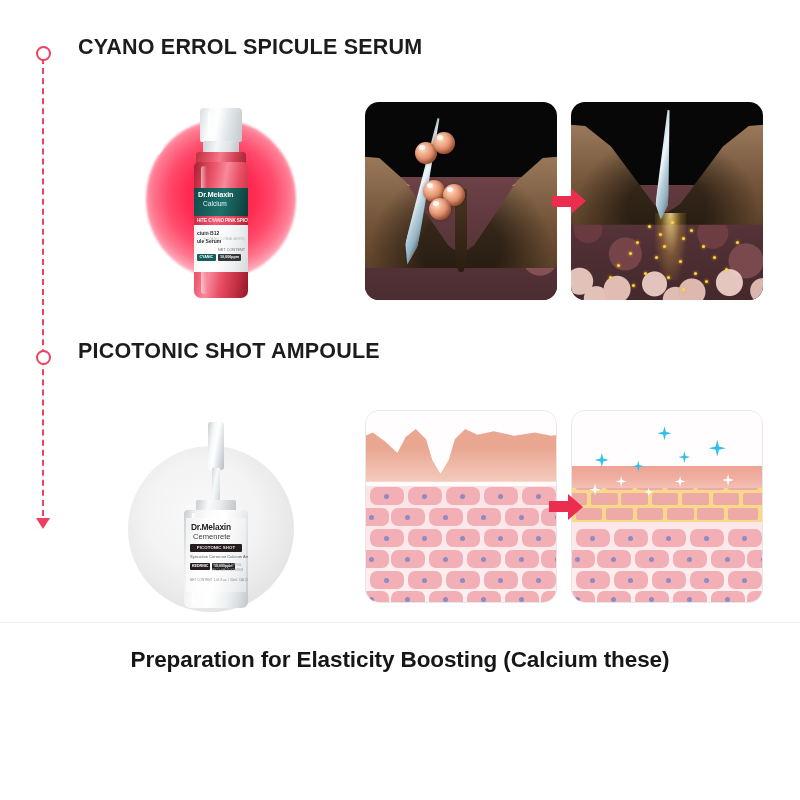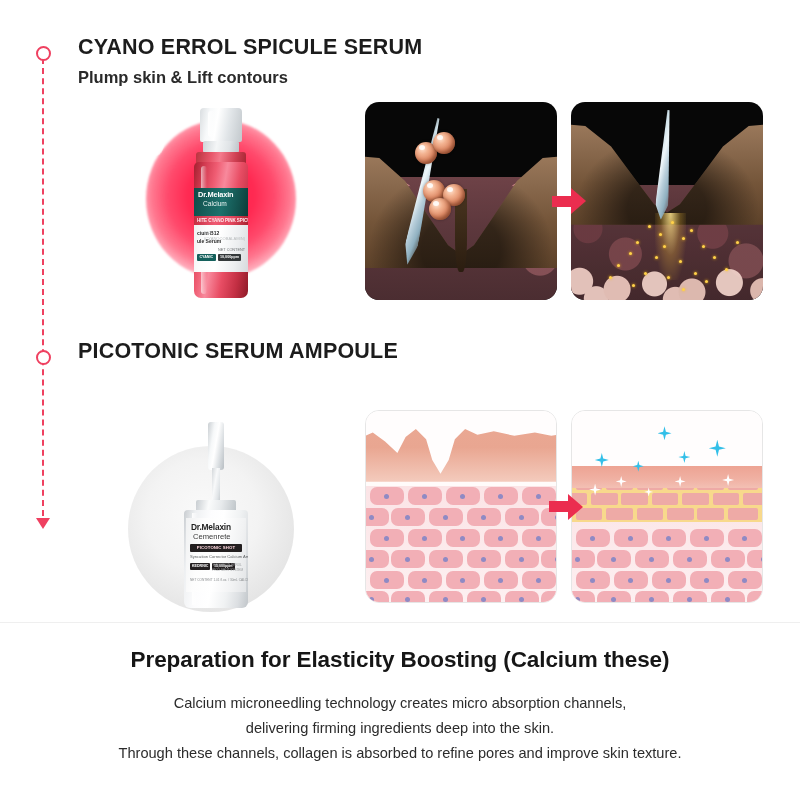--- a/index.html
+++ b/index.html
@@ -391,21 +391,20 @@
 
 <div id="timeline">
   <div class="rail"></div>
   <div class="node n1"></div>
   <div class="node n2"></div>
   <div class="arrow"></div>
 </div>
 
 <div class="section s1">
   <div class="sec-title">CYANO ERROL SPICULE SERUM</div>
-  <div class="sec-sub">Plump skin &amp; Lift contours</div>
 </div>
 
 <div class="product-wrap p1">
   <div class="glow-pink"></div>
   <div class="bottle1">
     <div class="b1-cap"></div>
     <div class="b1-neck"></div>
     <div class="b1-collar"></div>
     <div class="b1-body">
       <div class="b1-label">
@@ -492,21 +491,21 @@
         <i style="left:48%;top:72%"></i>
           <i style="left:70%;top:90%"></i>
         <i style="left:32%;top:92%"></i>
           <i style="left:58%;top:94%"></i>
       </div>
     </div>
   </div>
 </div>
 
 <div class="section s2">
-  <div class="sec-title">PICOTONIC SERUM AMPOULE</div>
+  <div class="sec-title">PICOTONIC SHOT AMPOULE</div>
 </div>
 
 <div class="product-wrap p2">
   <div class="glow-grey"></div>
   <div class="bottle2">
     <div class="b2-cap"></div>
     <div class="b2-rod"></div>
     <div class="b2-collar"></div>
     <div class="b2-body">
       <div class="b2-label">
@@ -676,18 +675,13 @@
         <i class="w" style="left:79%;top:33%;width:12px;height:12px"></i>
         <i class="w" style="left:38%;top:40%;width:9px;height:9px"></i>
       </div>
     </div>
   </div>
 </div>
 
 <div id="divider"></div>
 <div id="footer">
   <div class="ft-title">Preparation for Elasticity Boosting (Calcium these)</div>
-  <div class="ft-body">
-    <div>Calcium microneedling technology creates micro absorption channels,</div>
-    <div>delivering firming ingredients deep into the skin.</div>
-    <div>Through these channels, collagen is absorbed to refine pores and improve skin texture.</div>
-  </div>
 </div>
 
 </body></html>

